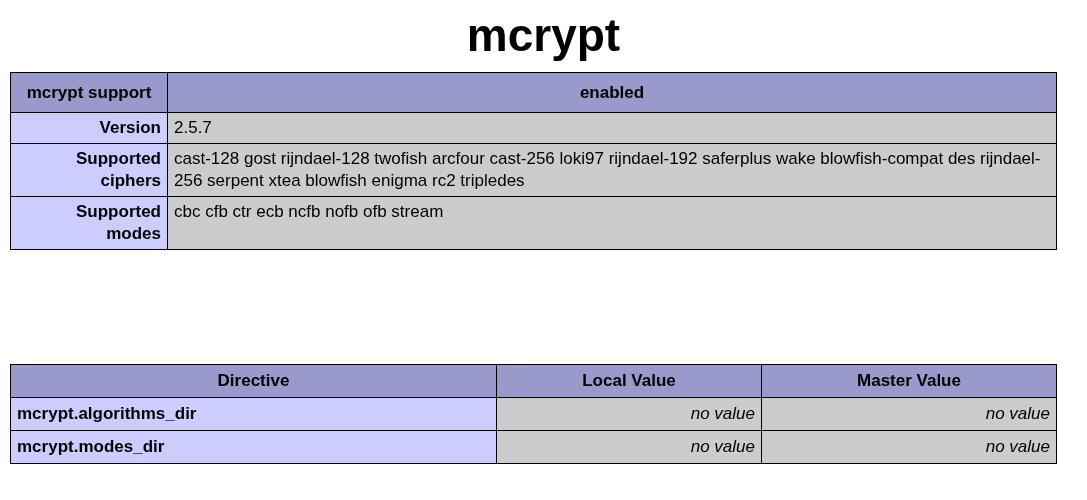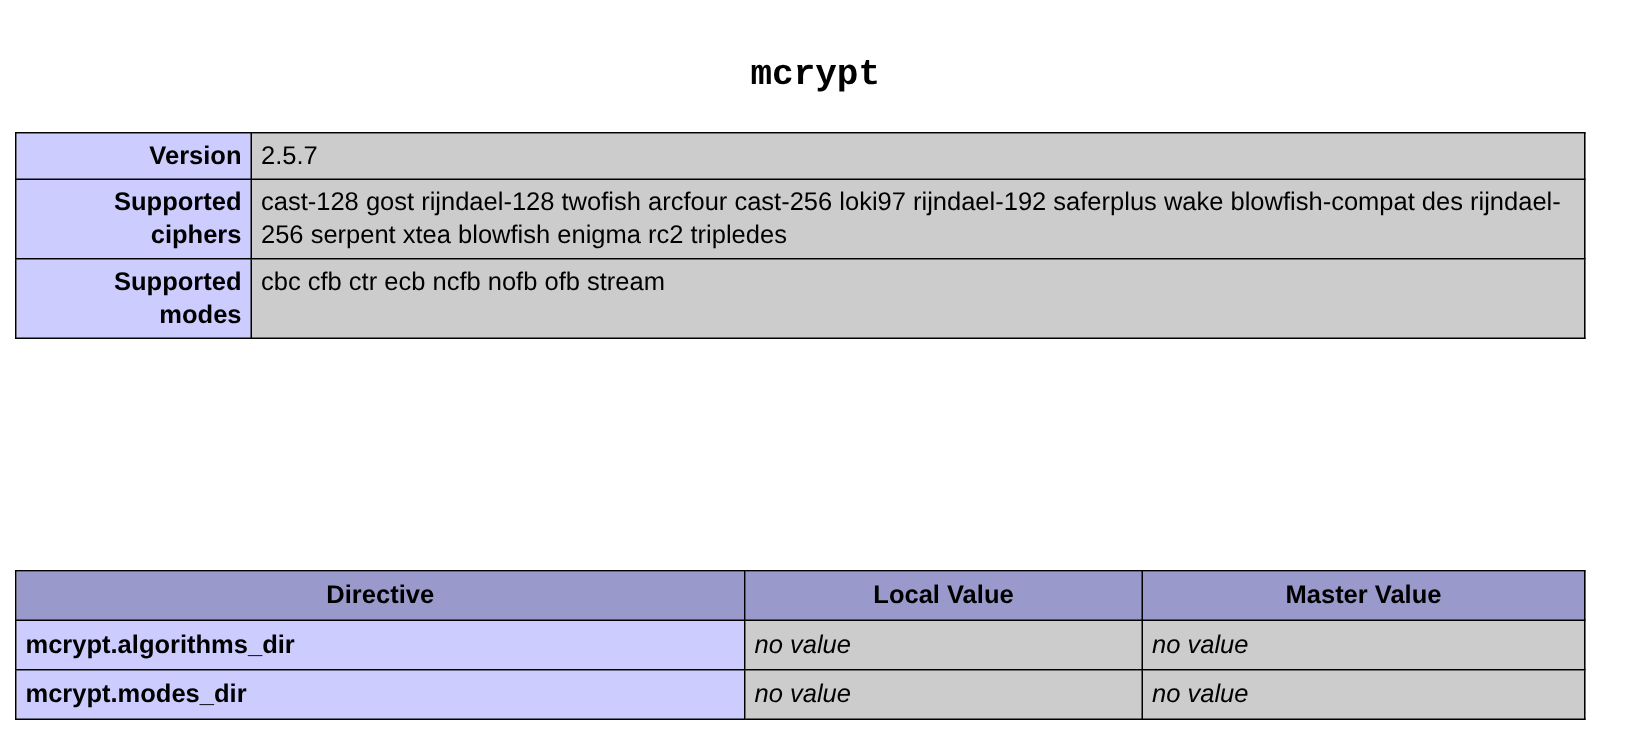--- a/index.html
+++ b/index.html
@@ -14,28 +14,28 @@
     color: #000000;
     overflow: hidden;
   }
   .page {
     width: 1087px;
     height: 500px;
     position: relative;
     box-sizing: border-box;
   }
   h1.page-title {
-    margin: 16px;
+    margin: 0;
     padding: 14px 0 0 0;
     text-align: center;
-    font-size: 24px;
+    font-size: 46px;
     font-weight: bold;
     letter-spacing: 0px;
     line-height: 42px;
-    font-family: Liberation Mono, monospace;
+    font-family: Liberation Sans, sans-serif;
   }
   table.info {
     border-collapse: collapse;
     border-spacing: 0;
     table-layout: fixed;
     border: 1px solid #000000;
     font-size: 17px;
   }
   table.info td,
   table.info th {
@@ -101,21 +101,21 @@
   #directive-table td.dkey {
     background: #ccccff;
     font-weight: bold;
     text-align: left;
     padding-top: 5px;
     padding-bottom: 5px;
     margin-top: 48px;
   }
   #directive-table td.dval {
     background: #cccccc;
-    text-align: left;
+    text-align: right;
     font-style: italic;
     padding-top: 5px;
     padding-bottom: 5px;
     margin-left: 30px;
   }
   .col-k  { width: 157px; }
   .col-v  { width: auto;  }
   .col-d  { width: 486px; }
   .col-lv { width: 265px; }
   .col-mv { width: auto;  }
@@ -126,20 +126,24 @@
 <div class="page">
 
   <h1 class="page-title">mcrypt</h1>
 
   <table class="info" id="module-table">
     <colgroup>
       <col class="col-k">
       <col class="col-v">
     </colgroup>
     <tbody>
+      <tr>
+        <th class="module-head-name">mcrypt support</th>
+        <th class="module-head-status">enabled</th>
+      </tr>
       <tr>
         <td class="key">Version</td>
         <td class="val">2.5.7</td>
       </tr>
       <tr>
         <td class="key">Supported ciphers</td>
         <td class="val">cast-128 gost rijndael-128 twofish arcfour cast-256 loki97 rijndael-192 saferplus wake blowfish-compat des rijndael-256 serpent xtea blowfish enigma rc2 tripledes</td>
       </tr>
       <tr>
         <td class="key">Supported modes</td>

